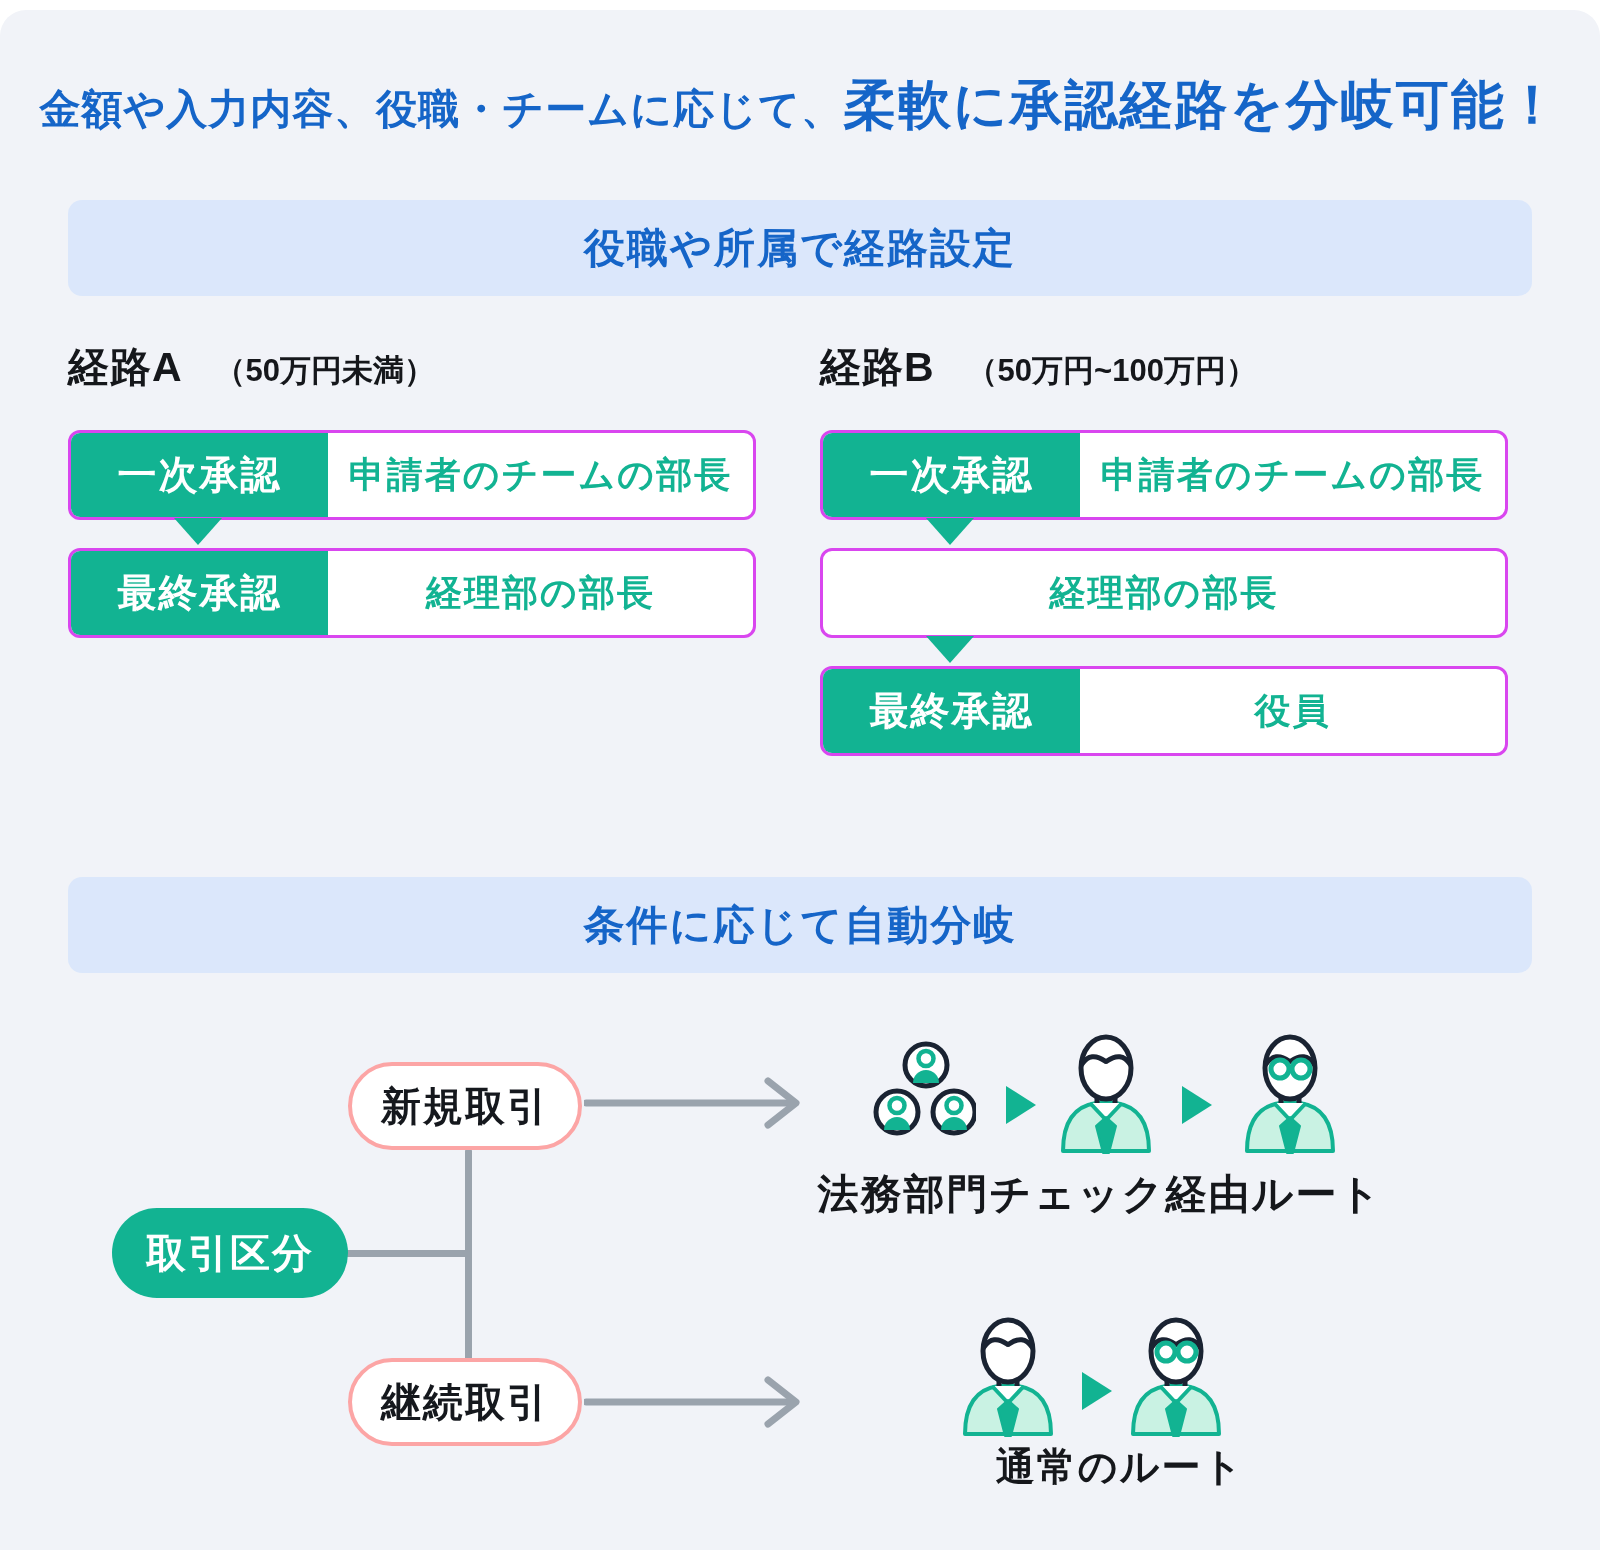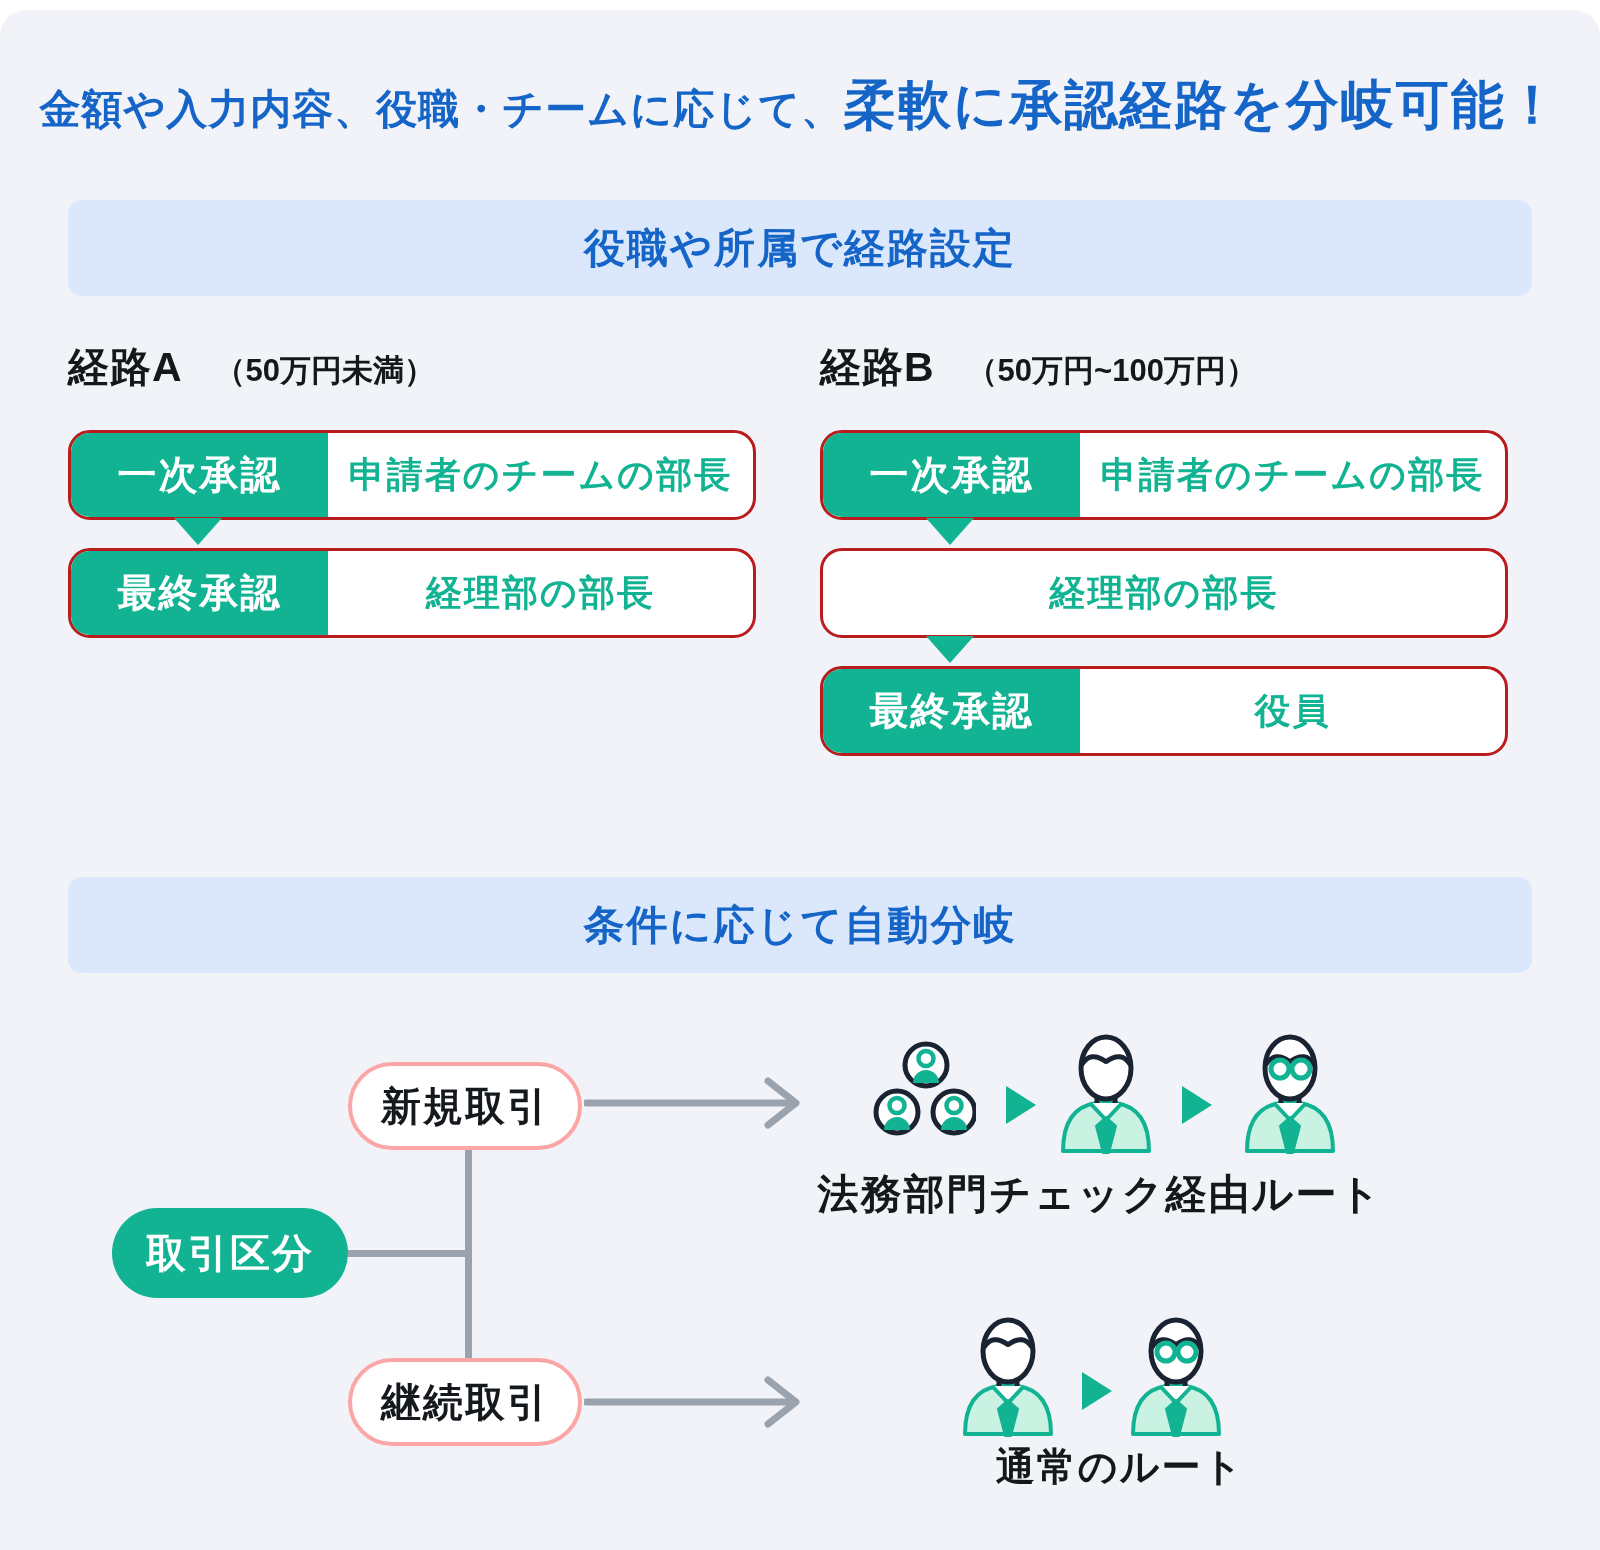--- a/index.html
+++ b/index.html
@@ -26,22 +26,22 @@
   
   .route-col { position:absolute; top:340px; width:688px; height:440px; }
   .col-a { left:68px; }
   .col-b { left:812px;margin-left:8px; }
   .route-heading { position:absolute; top:0; left:0; display:flex; align-items:baseline;
                    color:#15171b;gap:28px; }
   .rh-name { font-size:41px; font-weight:900; letter-spacing:1px; }
   .rh-cond { font-size:31px; font-weight:800; margin-left:4px; }
 
   .route-row { position:absolute; left:0; width:688px; height:90px;
-               display:flex; background:#ffffff; border:3px solid #b91c1c;
-               border-radius:22px; overflow:hidden; }
+               display:flex; background:#ffffff; border:3px solid #d946ef;
+               border-radius:12px; overflow:hidden; }
   .rr-label { width:257px; flex:0 0 257px; background:#12b392; color:#ffffff;
               display:flex; align-items:center; justify-content:center;
               font-size:39px; font-weight:800; letter-spacing:2px; }
   .rr-value { flex:1; display:flex; align-items:center; justify-content:center;
               color:#12b392; font-size:36px; font-weight:800; letter-spacing:2px; }
   .row-1 { top:90px; }
   .row-2 { top:208px; }
   .row-3 { top:326px; }
 
   .pointer { position:absolute; left:106px; width:0; height:0;

